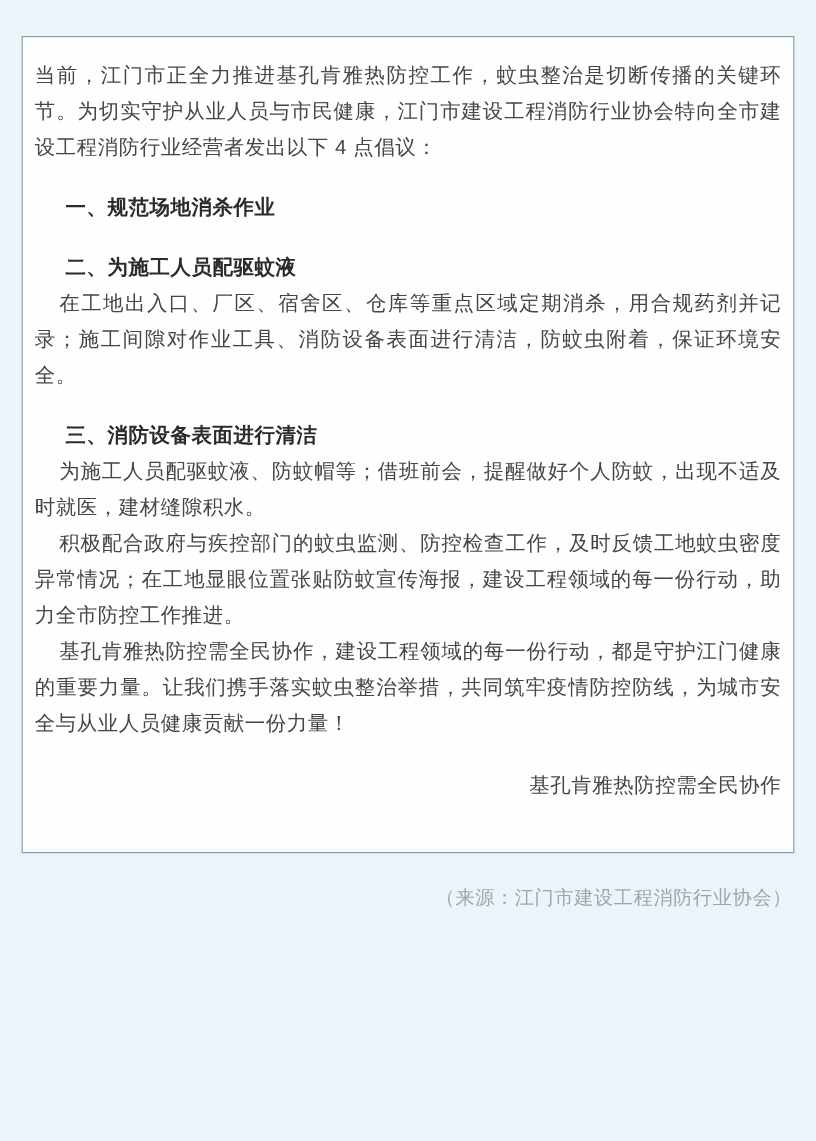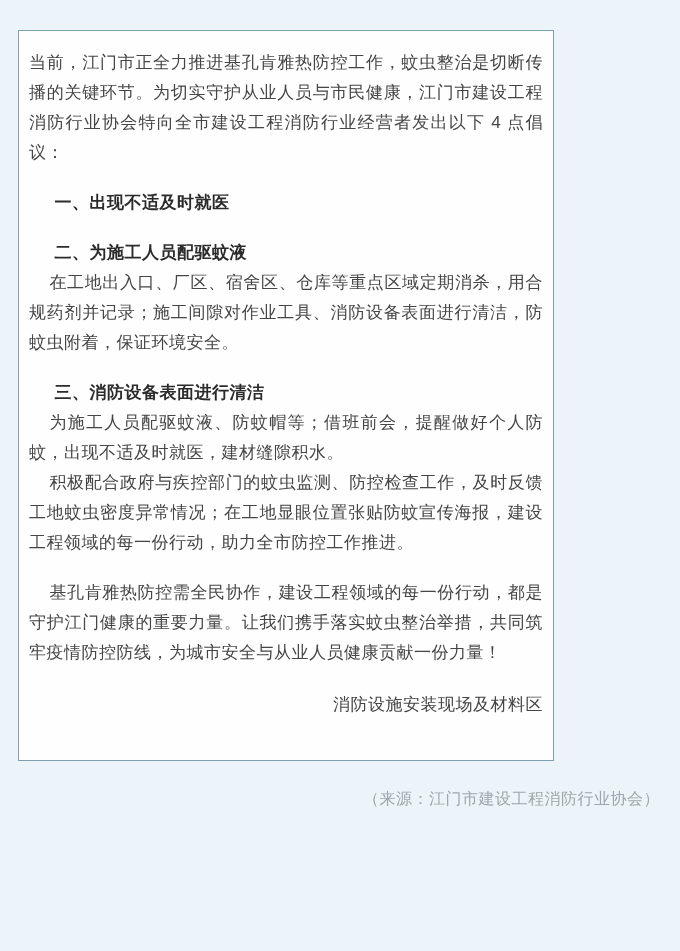--- a/index.html
+++ b/index.html
@@ -9,21 +9,21 @@
   body {
     width: 680px;
     height: 951px;
     background: #edf4f9;
     font-family: "Liberation Sans", "DejaVu Sans", sans-serif;
     -webkit-font-smoothing: antialiased;
   }
   .notice-card {
     box-sizing: border-box;
     margin: 30px 18px 0 18px;
-    width: 536px;
+    width: 644px;
     background: #fefefe;
     border: 1px solid #7da0b0;
     padding: 17px 10px 40px 10px;
   }
   .body-text {
     margin: 0;
     font-size: 17px;
     line-height: 30px;
     letter-spacing: 0.5px;
     color: #454545;
@@ -35,57 +35,57 @@
   .section-heading {
     margin: 20px 0 0 0;
     font-size: 17px;
     line-height: 30px;
     letter-spacing: 0.5px;
     font-weight: bold;
     color: #2b2b2b;
     text-indent: 1.5em;
   }
   .closing {
-    margin-top: 20px;
   }
   .signature-block {
     margin-top: 22px;
     text-align: right;
   }
   .signature-block p {
     text-indent: 0;
     text-align: right;
   }
   .source-line {
     margin: 26px 20px 0 0;
     text-align: right;
     font-size: 16px;
     line-height: 24px;
     letter-spacing: 0.5px;
     color: #9ea6ac;
+    font-family: Liberation Mono, monospace;
   }
 </style>
 </head>
 <body>
 
 <div class="notice-card">
 
   <p class="body-text">当前，江门市正全力推进基孔肯雅热防控工作，蚊虫整治是切断传播的关键环节。为切实守护从业人员与市民健康，江门市建设工程消防行业协会特向全市建设工程消防行业经营者发出以下 4 点倡议：</p>
 
-  <h2 class="section-heading">一、出现不适及时就医</h2>
+  <h2 class="section-heading">一、规范场地消杀作业</h2>
 
   <h2 class="section-heading">二、为施工人员配驱蚊液</h2>
   <p class="body-text indent">在工地出入口、厂区、宿舍区、仓库等重点区域定期消杀，用合规药剂并记录；施工间隙对作业工具、消防设备表面进行清洁，防蚊虫附着，保证环境安全。</p>
 
   <h2 class="section-heading">三、消防设备表面进行清洁</h2>
   <p class="body-text indent">为施工人员配驱蚊液、防蚊帽等；借班前会，提醒做好个人防蚊，出现不适及时就医，建材缝隙积水。</p>
 
   <p class="body-text indent">积极配合政府与疾控部门的蚊虫监测、防控检查工作，及时反馈工地蚊虫密度异常情况；在工地显眼位置张贴防蚊宣传海报，建设工程领域的每一份行动，助力全市防控工作推进。</p>
 
   <p class="body-text indent closing">基孔肯雅热防控需全民协作，建设工程领域的每一份行动，都是守护江门健康的重要力量。让我们携手落实蚊虫整治举措，共同筑牢疫情防控防线，为城市安全与从业人员健康贡献一份力量！</p>
 
   <div class="signature-block">
-    <p class="body-text">消防设施安装现场及材料区</p>
+    <p class="body-text">基孔肯雅热防控需全民协作</p>
   </div>
 
 </div>
 
 <p class="source-line">（来源：江门市建设工程消防行业协会）</p>
 
 </body></html>

